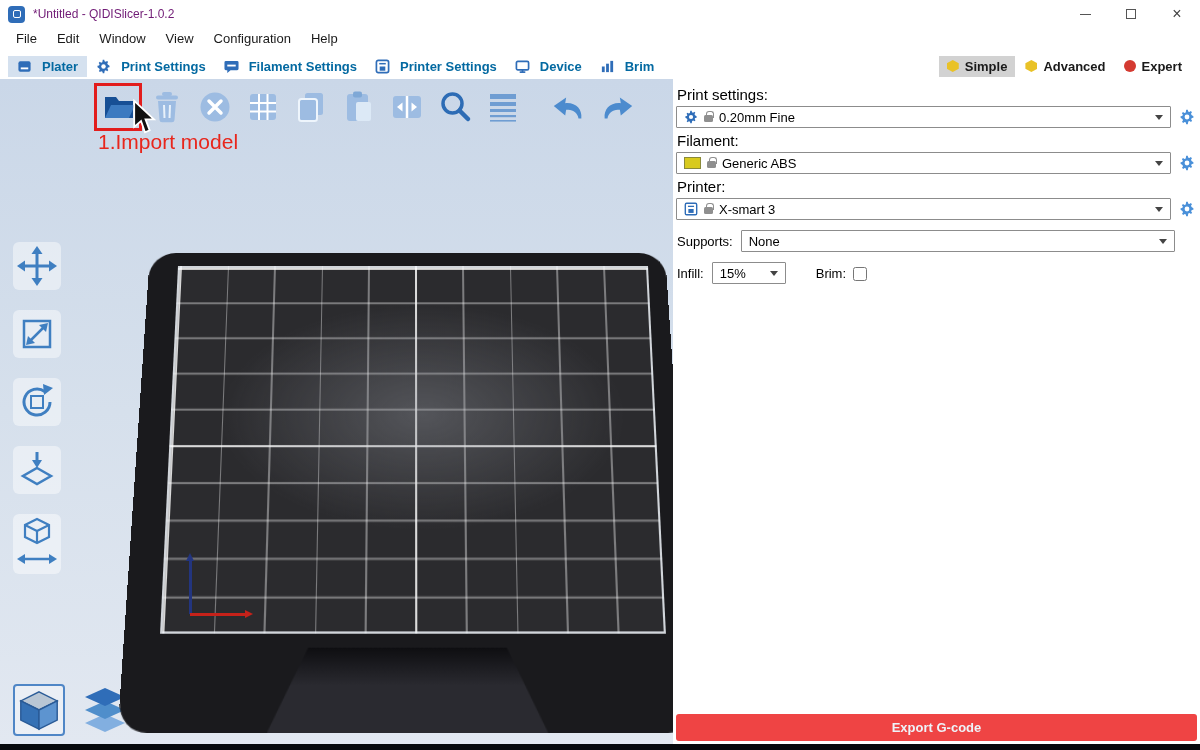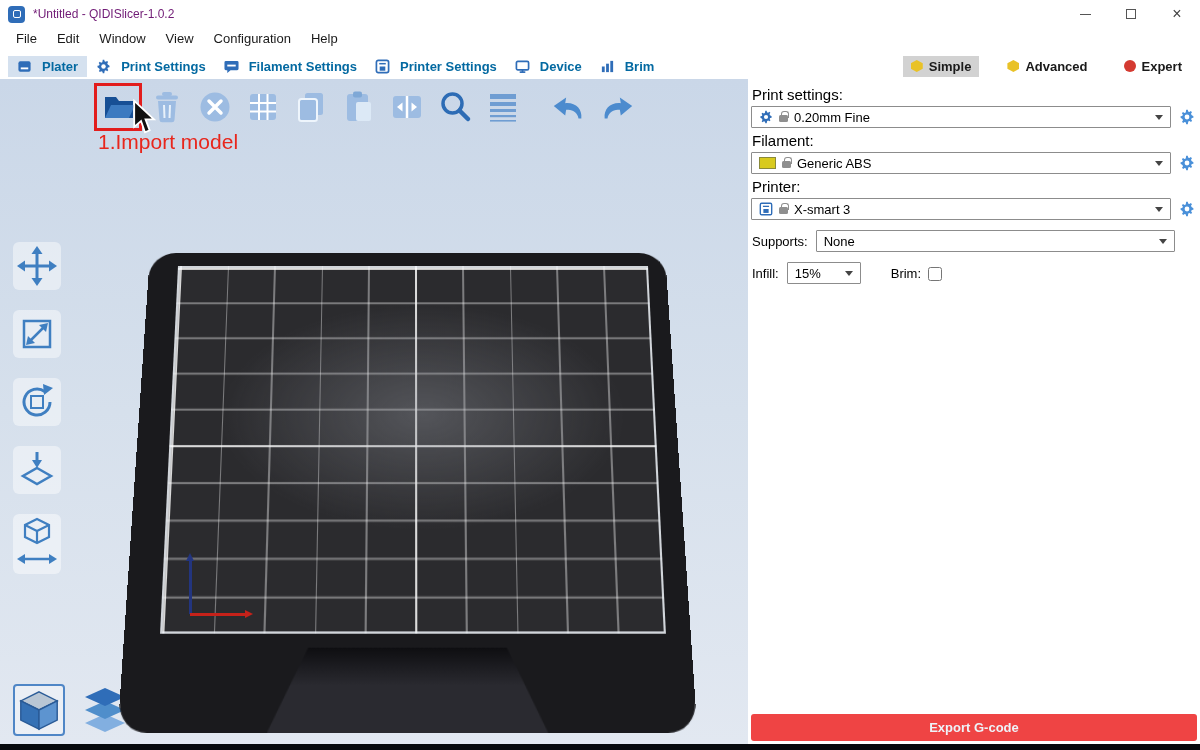--- a/index.html
+++ b/index.html
@@ -19,32 +19,32 @@
 
   
   .menubar { height:25px; display:flex; align-items:flex-start; padding-left:6px; background:#fff; }
   .menu-item { font-size:13px; color:#1a1a1a; padding:3px 10px; }
 
   
   .tabbar { height:26px; display:flex; align-items:center; padding:0 10px 0 8px; background:#fff; }
   .tab { display:flex; align-items:center; gap:10px; padding:3px 9px; font-size:13px; font-weight:bold; color:#0369a1; white-space:nowrap; }
   .tab.active { background:#d5e1ef; }
   .tab svg { flex:none; }
-  .modes { margin-left:auto; display:flex; align-items:center; gap:20px; }
+  .modes { margin-left:auto; display:flex; align-items:center; gap:2px; }
   .mode { display:flex; align-items:center; gap:6px; padding:3px 8px; font-size:13px; font-weight:bold; color:#1a1a1a; }
   .mode.active { background:#d2d2d2; }
   .hex { width:12px; height:12px; clip-path:polygon(50% 0,100% 27%,100% 73%,50% 100%,0 73%,0 27%); background:#e9c227; flex:none; }
   .dot { width:12px; height:12px; border-radius:50%; background:#d43a31; flex:none; }
 
   
   .main { position:absolute; top:79px; left:0; right:0; bottom:6px; display:flex; }
   .bottom-strip { position:absolute; left:0; right:0; bottom:0; height:6px; background:#07090d; }
 
   
-  .viewport { width:748px; flex:none; position:relative; overflow:hidden;
+  .viewport { width:673px; flex:none; position:relative; overflow:hidden;
               background:linear-gradient(180deg,#cad7e8 0%,#d6e0ec 50%,#e2e8f1 100%); }
 
   .vp-toolbar { position:absolute; top:9px; left:100px; display:flex; align-items:center; gap:10px; }
   .vp-btn { width:38px; height:38px; position:relative; display:flex; align-items:center; justify-content:center; }
   .vp-btn svg { width:36px; height:36px; }
   .vp-btn.wide svg { width:40px; height:36px; }
   .gap-before { margin-left:18px; }
   .hl-box { position:absolute; left:-6px; top:-5px; width:48px; height:48px; border:3px solid #e21d1d; }
   .cursor { position:absolute; left:27px; top:11px; width:16px; height:23px; z-index:6; }
 

